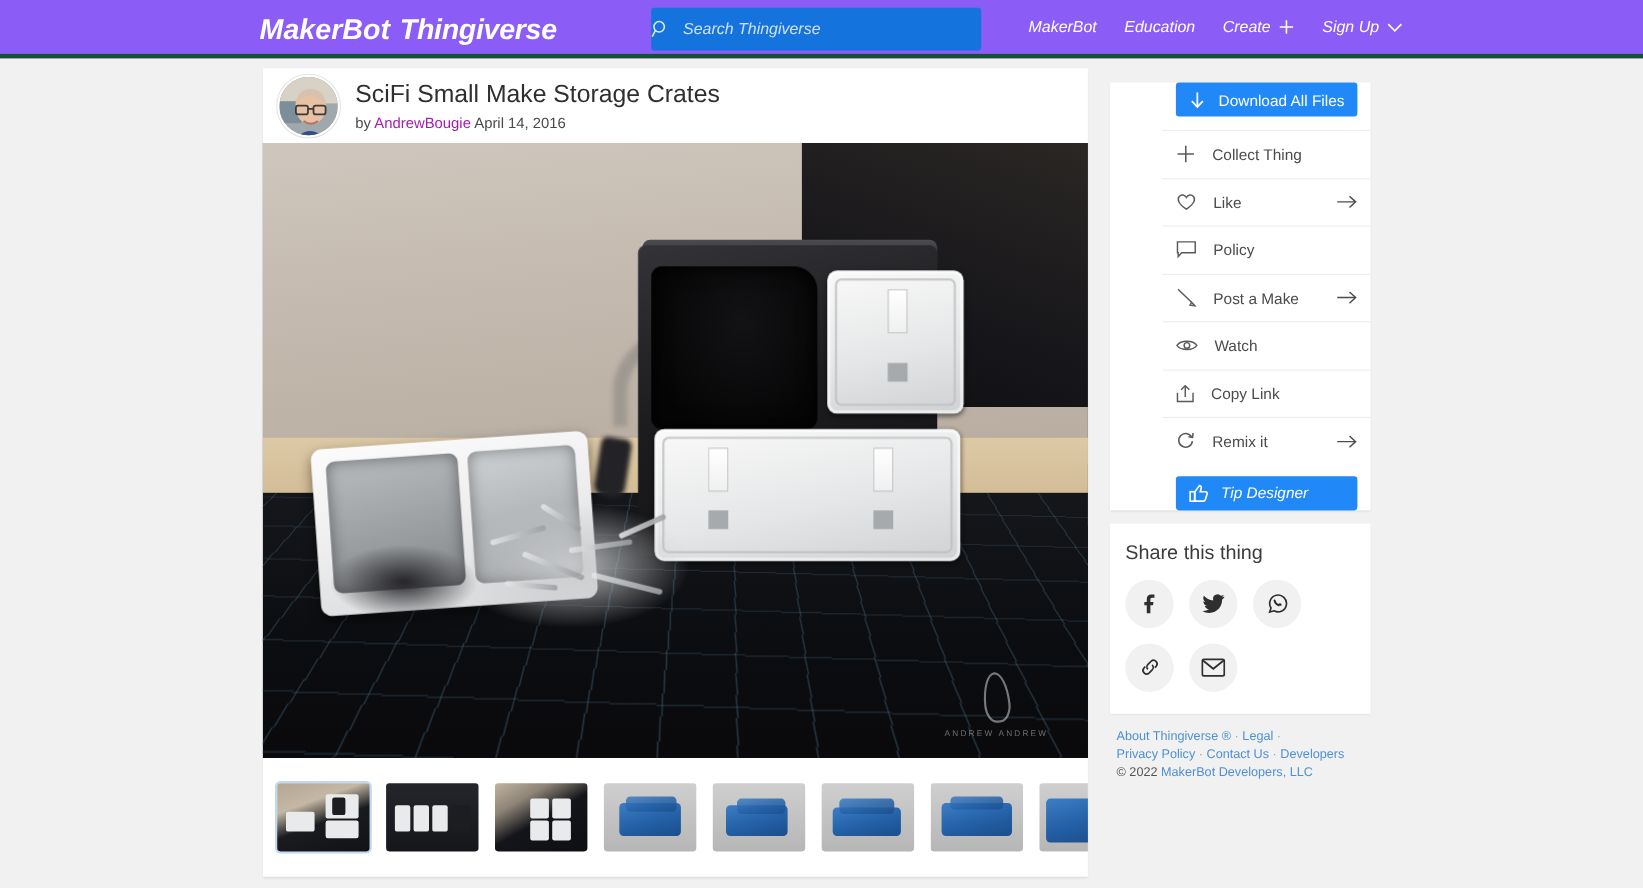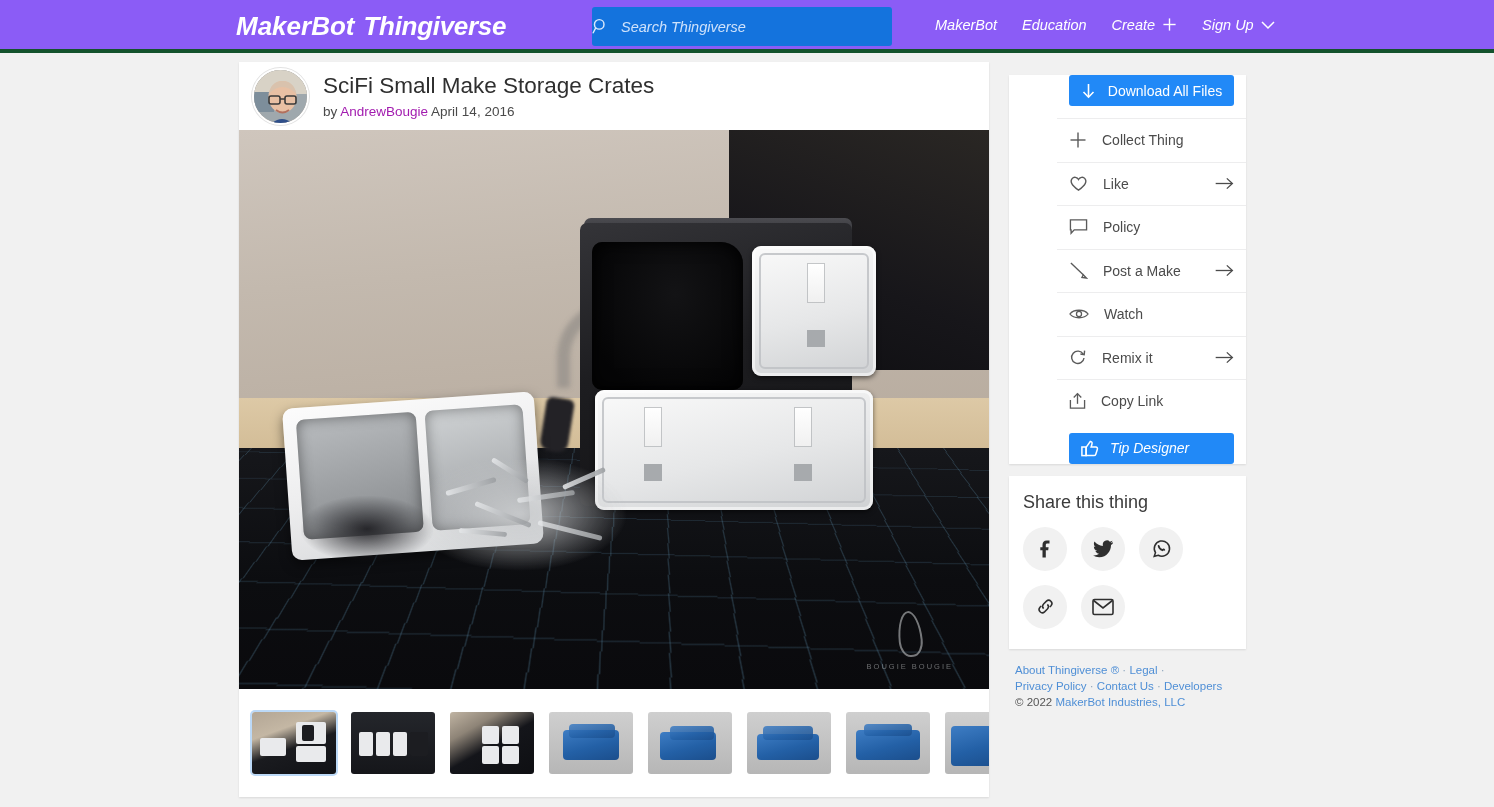--- a/index.html
+++ b/index.html
@@ -377,21 +377,21 @@
       <div class="screw" style="left:44px; top:52px; width:60px; transform:rotate(22deg);"></div>
       <div class="screw" style="left:88px; top:34px; width:58px; transform:rotate(-8deg);"></div>
       <div class="screw" style="left:108px; top:68px; width:66px; transform:rotate(14deg);"></div>
       <div class="screw" style="left:30px; top:70px; width:48px; transform:rotate(5deg);"></div>
       <div class="screw" style="left:132px; top:16px; width:46px; transform:rotate(-24deg);"></div>
       <div class="screw" style="left:60px; top:8px; width:42px; transform:rotate(32deg);"></div>
     </div>
 
     <div class="watermark">
       <div class="wm-flame"></div>
-      <div class="wm-text">BOUGIE BOUGIE</div>
+      <div class="wm-text">ANDREW ANDREW</div>
     </div>
   </div>
 
   <div class="thumbstrip">
     <div class="thumb selected th-photo1">
       <div class="th-tile" style="left:8px; top:26px; width:26px; height:18px;"></div>
       <div class="th-tile" style="left:44px; top:10px; width:30px; height:22px;"></div>
       <div class="th-tile dark" style="left:50px; top:13px; width:12px; height:16px;"></div>
       <div class="th-tile" style="left:44px; top:34px; width:30px; height:16px;"></div>
     </div>
@@ -497,43 +497,43 @@
         <svg width="20" height="14" viewBox="0 0 22 14" fill="none" stroke="#5a5a5a" stroke-width="1.4">
           <path d="M1 7 C5 1.5 17 1.5 21 7 C17 12.5 5 12.5 1 7z"></path>
             <circle cx="11" cy="7" r="2.8"></circle>
         </svg>
       </span>
       <span>Watch</span>
     </div>
 
     <div class="act-row">
       <span>
+        <svg width="17" height="18" viewBox="0 0 18 18" fill="none" stroke="#5a5a5a" stroke-width="1.4">
+          <polyline points="1.5,8 1.5,16.5 16.5,16.5 16.5,8"></polyline>
+            <line x1="9" y1="1.2" x2="9" y2="12"></line>
+            <polyline points="5,5.2 9,1.2 13,5.2"></polyline>
+        </svg>
+      </span>
+      <span>Copy Link</span>
+    </div>
+
+    <div class="act-row">
+      <span>
         <svg width="18" height="18" viewBox="0 0 18 18" fill="none" stroke="#5a5a5a" stroke-width="1.4">
           <path d="M14.2 5.2 A6.2 6.2 0 1 0 15 9"></path>
             <polyline points="15.6,1.6 15.2,5.6 11.4,5"></polyline>
         </svg>
       </span>
       <span>Remix it</span>
       <span class="arrow">
         <svg width="19" height="13" viewBox="0 0 20 14" stroke="#4b4b4b" stroke-width="1.4" fill="none">
             <line x1="0.5" y1="7" x2="18" y2="7"></line>
             <polyline points="12.5,1.5 18.5,7 12.5,12.5"></polyline>
           </svg>
       </span>
-    </div>
-
-    <div class="act-row">
-      <span>
-        <svg width="17" height="18" viewBox="0 0 18 18" fill="none" stroke="#5a5a5a" stroke-width="1.4">
-          <polyline points="1.5,8 1.5,16.5 16.5,16.5 16.5,8"></polyline>
-            <line x1="9" y1="1.2" x2="9" y2="12"></line>
-            <polyline points="5,5.2 9,1.2 13,5.2"></polyline>
-        </svg>
-      </span>
-      <span>Copy Link</span>
     </div>
 
     <div class="btn-tip">
       <span>
         <svg width="18" height="17" viewBox="0 0 18 17" fill="none" stroke="#fff" stroke-width="1.5">
           <rect x="0.9" y="7" width="4.2" height="8.6"></rect>
             <path d="M5.1 7.4 L9.4 1.4 q2.4 0.2 1.4 3.3 l-0.7 2.3 h5 q1.8 0.5 1.2 2.4 l-1.6 5 q-0.4 1.2 -1.8 1.2 H5.1z"></path>
         </svg>
       </span>
       <span>Tip Designer</span>
@@ -594,16 +594,16 @@
     <div>
       <a>Privacy Policy</a>
       <span class="sep">·</span>
       <a>Contact Us</a>
       <span class="sep">·</span>
       <a>Developers</a>
     </div>
     <div>
       <span class="copy">©</span>
       <span class="copy">2022</span>
-      <a>MakerBot Industries, LLC</a>
+      <a>MakerBot Developers, LLC</a>
     </div>
   </div>
 </div>
 
 </body></html>

